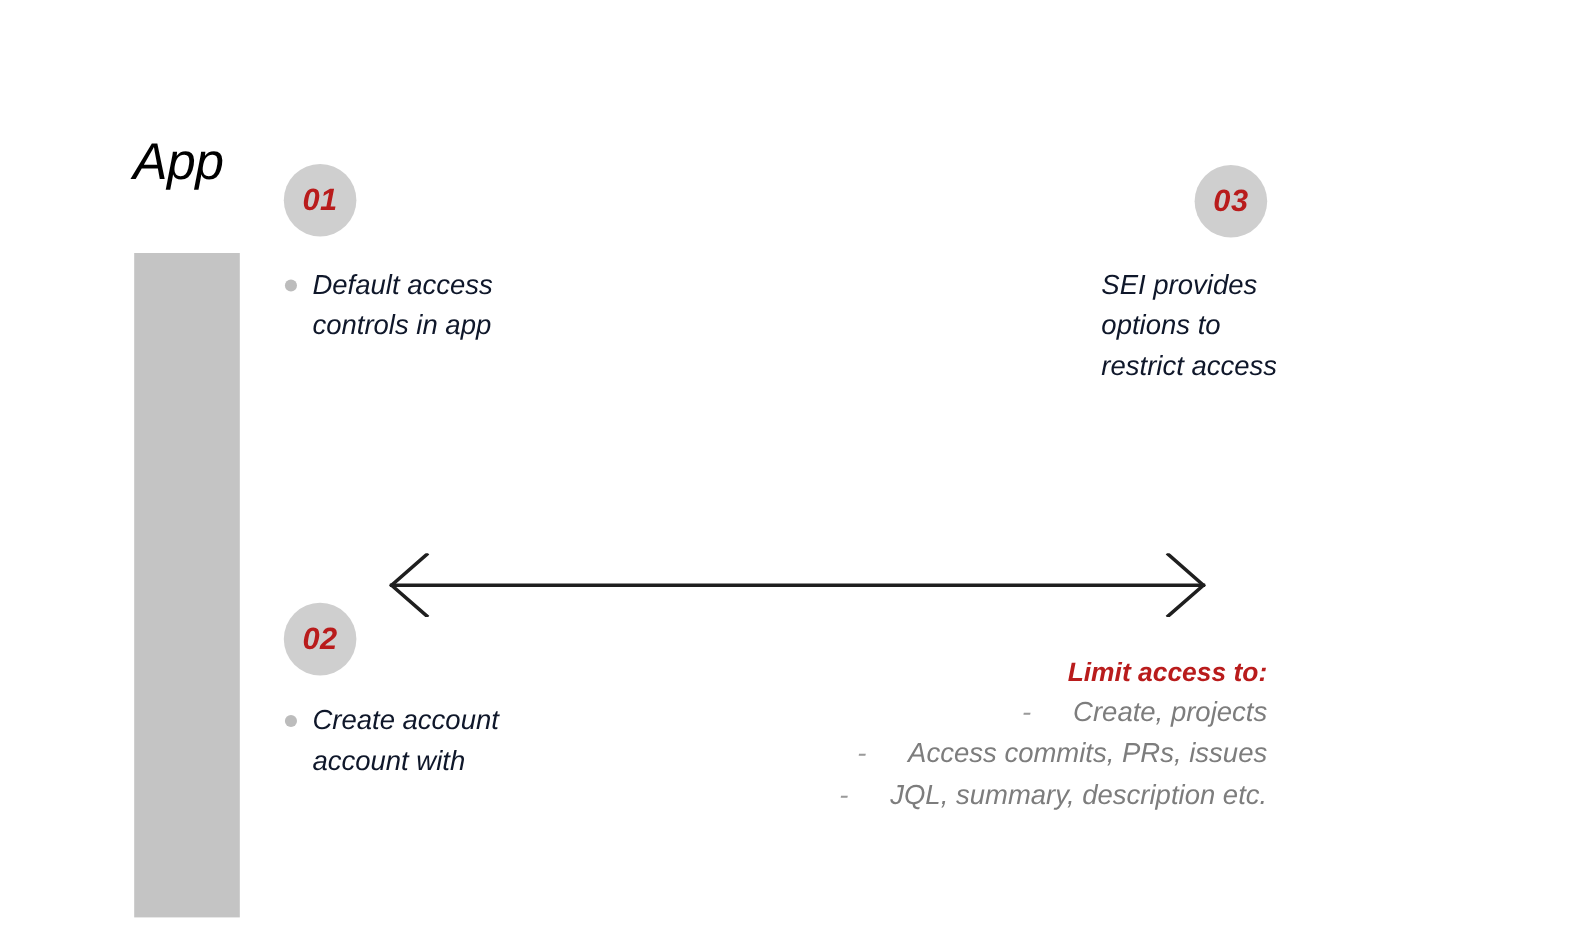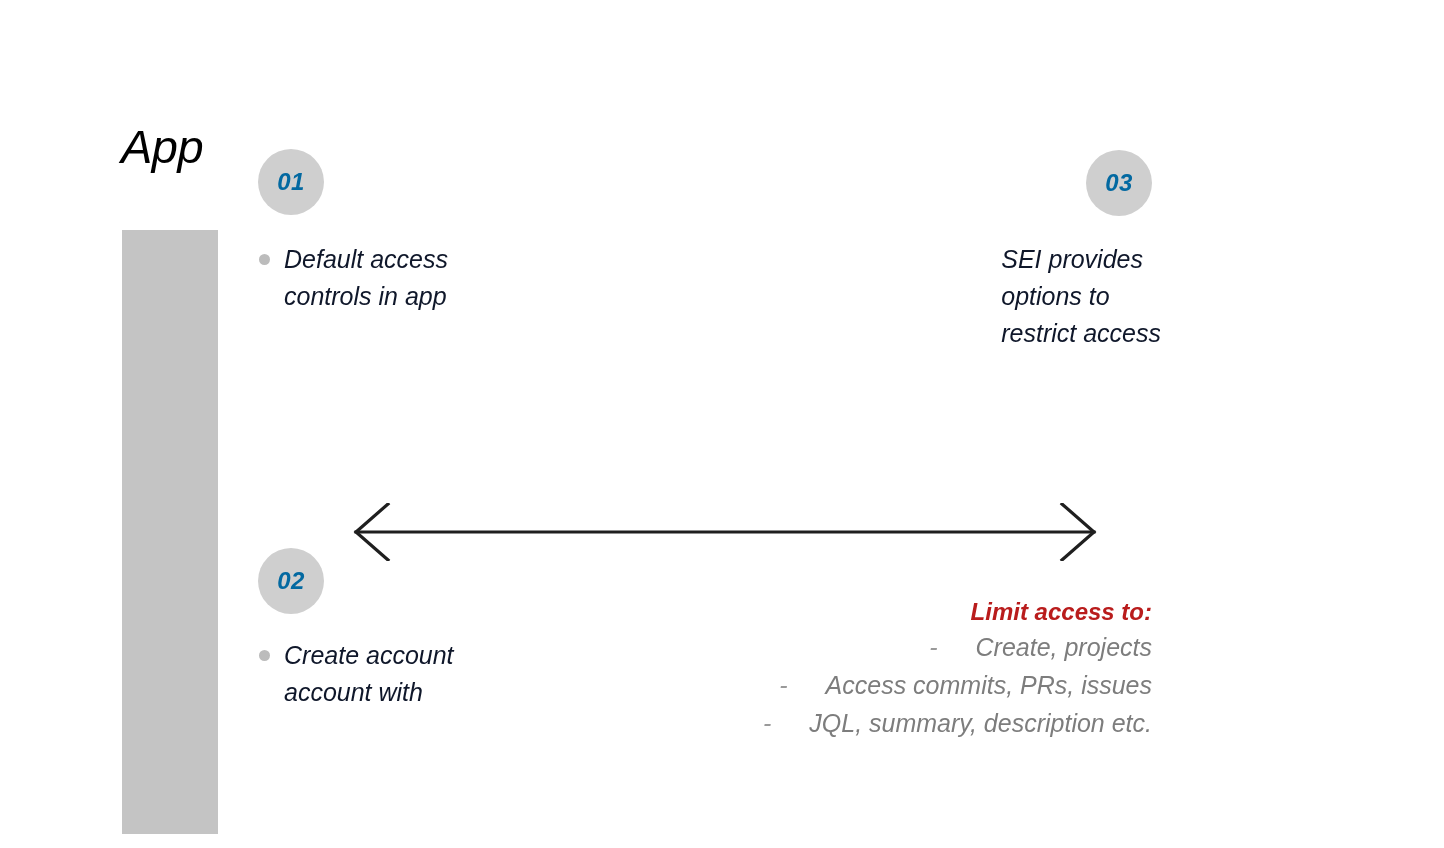--- a/index.html
+++ b/index.html
@@ -62,22 +62,22 @@
   }
   .brand-logo svg { display: block; width: 70px; height: 70px; }
 
   
   .step-badge {
     position: absolute;
     width: 66px;
     height: 66px;
     border-radius: 50%;
     background: #cfcfcf;
-    color: #0369a1;
-    font-size: 24px;
+    color: #b91c1c;
+    font-size: 28px;
     font-weight: 700;
     letter-spacing: 0.5px;
     display: flex;
     align-items: center;
     justify-content: center;
     box-sizing: border-box;
   }
   .badge-01 { left: 258px; top: 149px; }
   .badge-02 { left: 258px; top: 548px; }
   .badge-03 { left: 1086px; top: 150px; }

